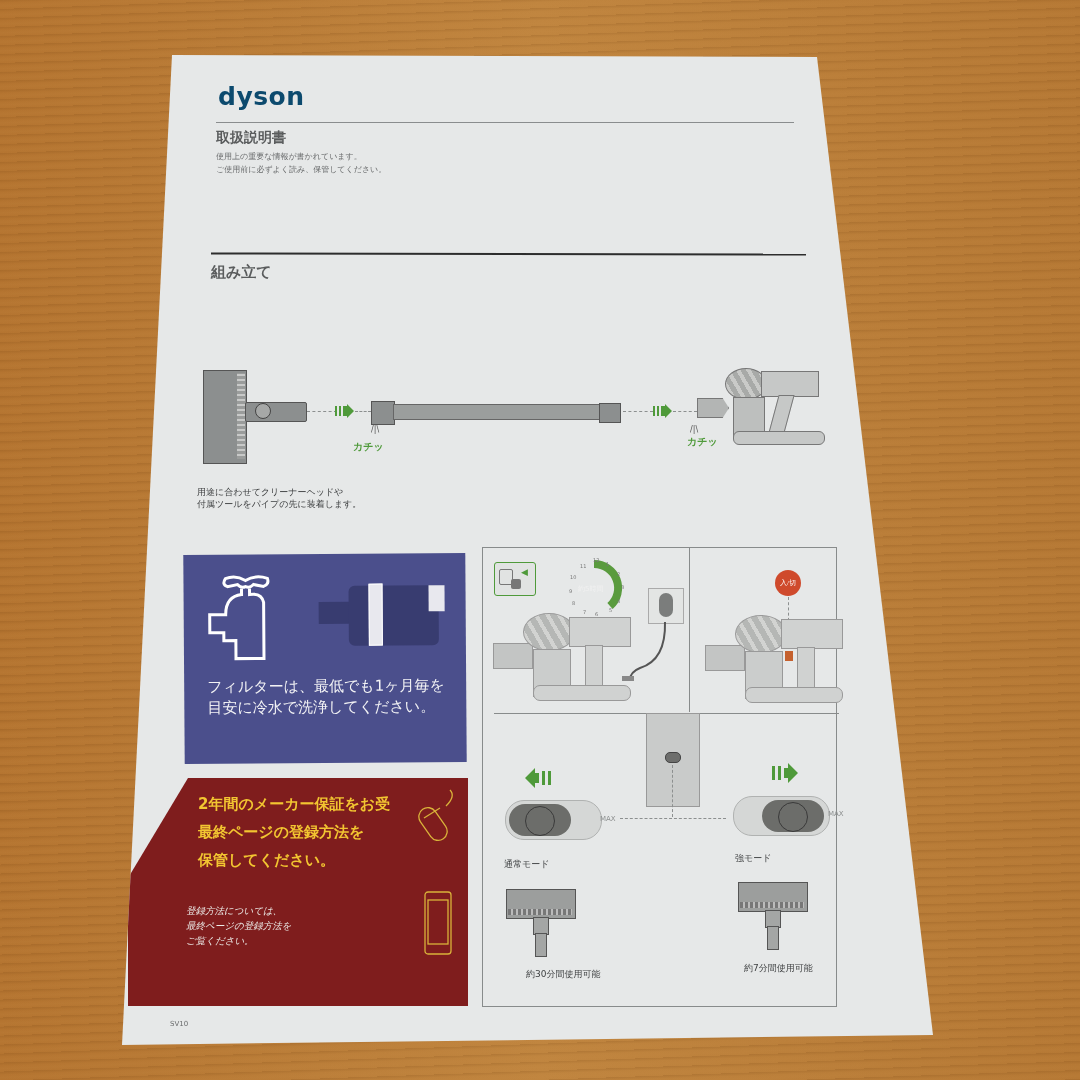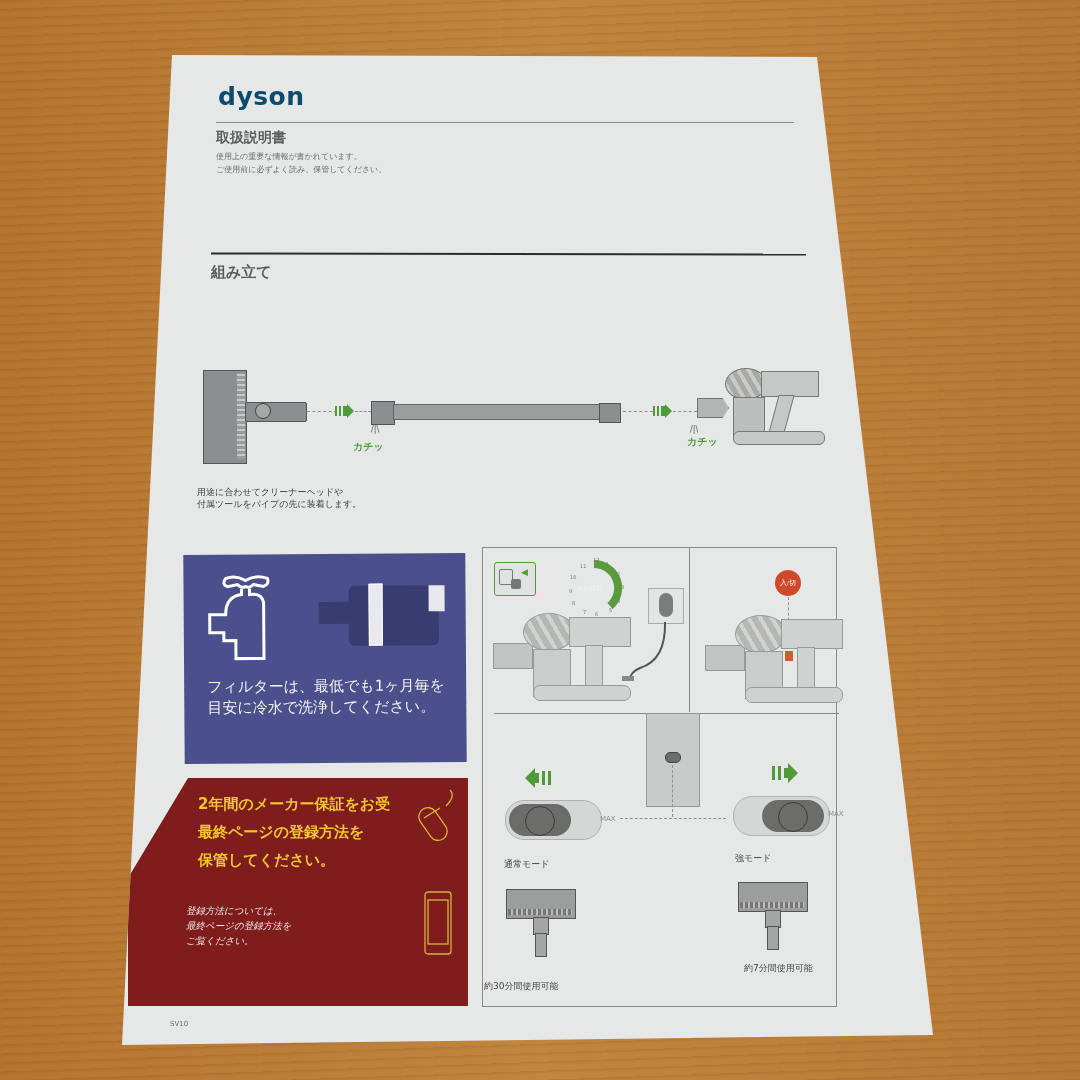--- a/index.html
+++ b/index.html
@@ -236,17 +236,17 @@
     <div class="abs" style="left:27px;top:28px;width:14px;height:16px;background:#a4a6a5;border:1px solid #555;"></div>
     <div class="abs" style="left:29px;top:44px;width:10px;height:22px;background:#a4a6a5;border:1px solid #555;"></div>
   </div>
   <div class="abs" style="left:738px;top:882px;width:68px;height:70px;">
     <div class="abs" style="left:0;top:0;width:68px;height:28px;background:#9c9e9d;border:1px solid #555;"></div>
     <div class="abs" style="left:2px;top:20px;width:64px;height:6px;background:repeating-linear-gradient(90deg,#777 0 3px,#bbb 3px 5px);"></div>
     <div class="abs" style="left:27px;top:28px;width:14px;height:16px;background:#a4a6a5;border:1px solid #555;"></div>
     <div class="abs" style="left:29px;top:44px;width:10px;height:22px;background:#a4a6a5;border:1px solid #555;"></div>
   </div>
 
-  <div class="abs small" style="left:484px;top:968px;margin-top:12px;">約30分間使用可能</div>
+  <div class="abs small" style="left:526px;top:968px;">約30分間使用可能</div>
   <div class="abs small" style="left:744px;top:962px;">約7分間使用可能</div>
 
   <div class="abs sv10">SV10</div>
 </div>
 
 </body></html>

